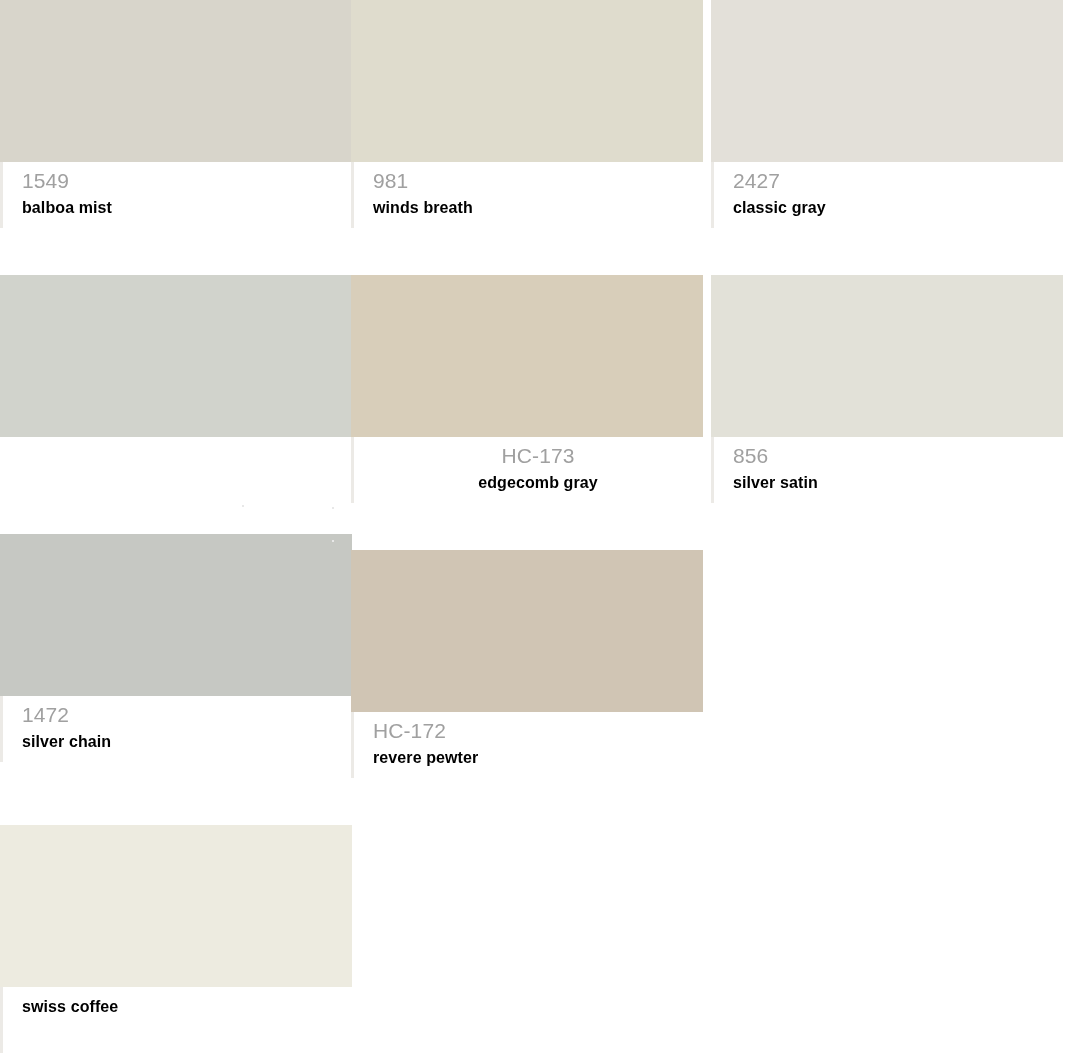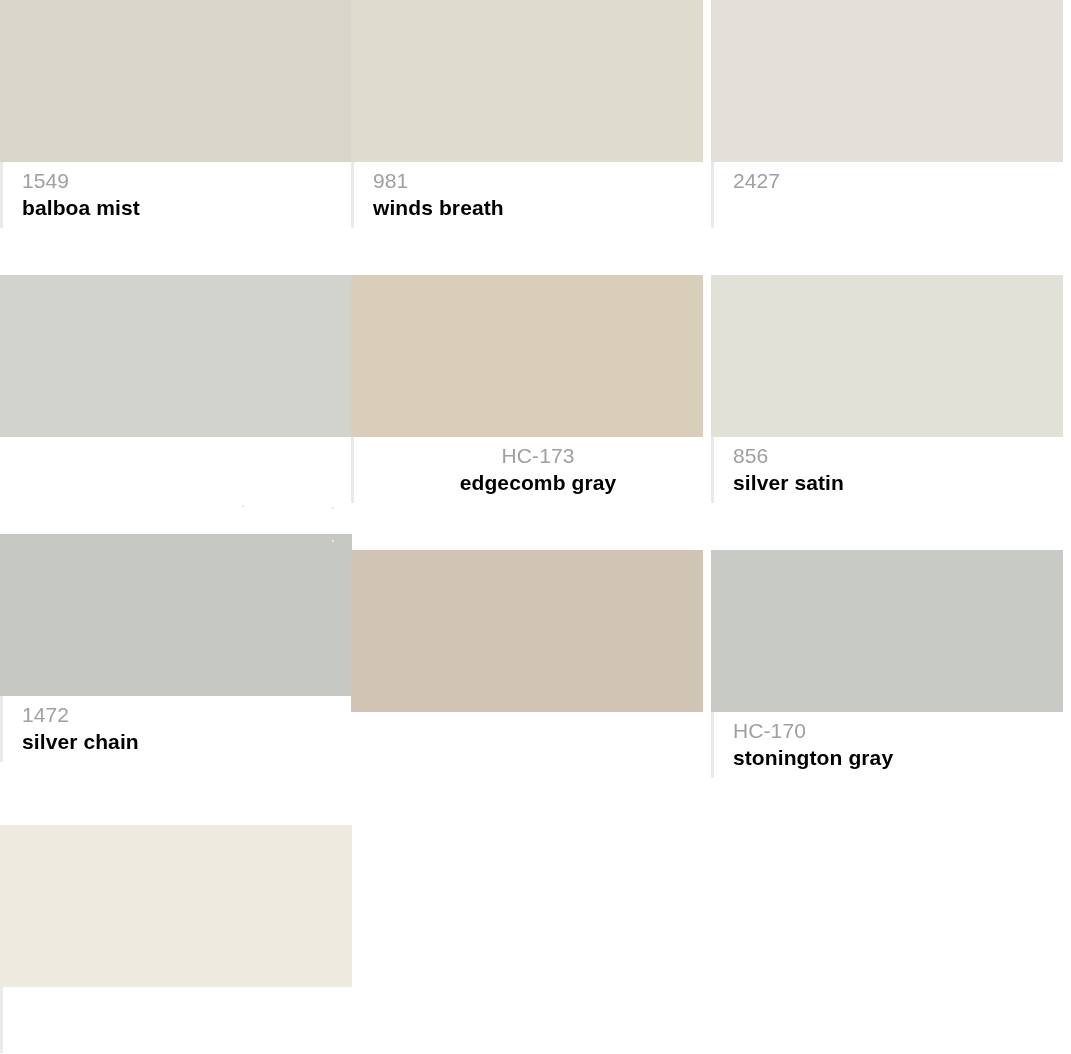--- a/index.html
+++ b/index.html
@@ -62,21 +62,21 @@
     font-size: 21px;
     line-height: 26px;
     font-weight: 400;
     color: #a0a0a0;
     letter-spacing: 0.1px;
     white-space: nowrap;
   }
 
   .swatch-name {
     display: block;
-    font-size: 21px;
+    font-size: 16px;
     line-height: 28px;
     font-weight: bold;
     color: #000000;
     letter-spacing: 0.1px;
     white-space: nowrap;
   }
 
   .speck {
     position: absolute;
     width: 2px;
@@ -99,20 +99,21 @@
       <div class="swatch-chip" style="background: rgb(223, 220, 205);"></div>
       <div class="swatch-meta">
         <span class="swatch-code">981</span>
         <span class="swatch-name">winds breath</span>
       </div>
     </div>
     <div class="swatch-card col-2" style="top: 0px;">
       <div class="swatch-chip" style="background: rgb(227, 224, 217);"></div>
       <div class="swatch-meta">
         <span class="swatch-code">2427</span>
+        <span class="swatch-name">classic gray</span>
       </div>
     </div>
     <div class="swatch-card col-0" style="top: 275px;">
       <div class="swatch-chip" style="background: rgb(209, 211, 204);"></div>
     </div>
     <div class="swatch-card col-1" style="top: 275px; text-align: center;">
       <div class="swatch-chip" style="background: rgb(216, 206, 186);"></div>
       <div class="swatch-meta">
         <span class="swatch-code">HC-173</span>
         <span class="swatch-name">edgecomb gray</span>
@@ -127,29 +128,27 @@
     </div>
     <div class="swatch-card col-0" style="top: 534px;">
       <div class="swatch-chip" style="background: rgb(198, 200, 195);"></div>
       <div class="swatch-meta">
         <span class="swatch-code">1472</span>
         <span class="swatch-name">silver chain</span>
       </div>
     </div>
     <div class="swatch-card col-1" style="top: 550px;">
       <div class="swatch-chip" style="background: rgb(208, 197, 180);"></div>
-    </div>
-    <div class="swatch-card col-2" style="top: 550px;">
-      <div class="swatch-chip" style="background: rgb(200, 202, 197);"></div>
       <div class="swatch-meta">
-        <span class="swatch-code">HC-170</span>
-        <span class="swatch-name">stonington gray</span>
+        <span class="swatch-code">HC-172</span>
+        <span class="swatch-name">revere pewter</span>
       </div>
     </div>
     <div class="swatch-card col-0" style="top: 825px;">
       <div class="swatch-chip" style="background: rgb(237, 235, 224);"></div>
       <div class="swatch-meta">
+        <span class="swatch-name">swiss coffee</span>
       </div>
     </div>
     <div class="speck" style="left: 332px; top: 507px;"></div>
     <div class="speck" style="left: 332px; top: 540px;"></div>
     <div class="speck" style="left: 242px; top: 505px;"></div>
   </div>
 
 </body></html>

